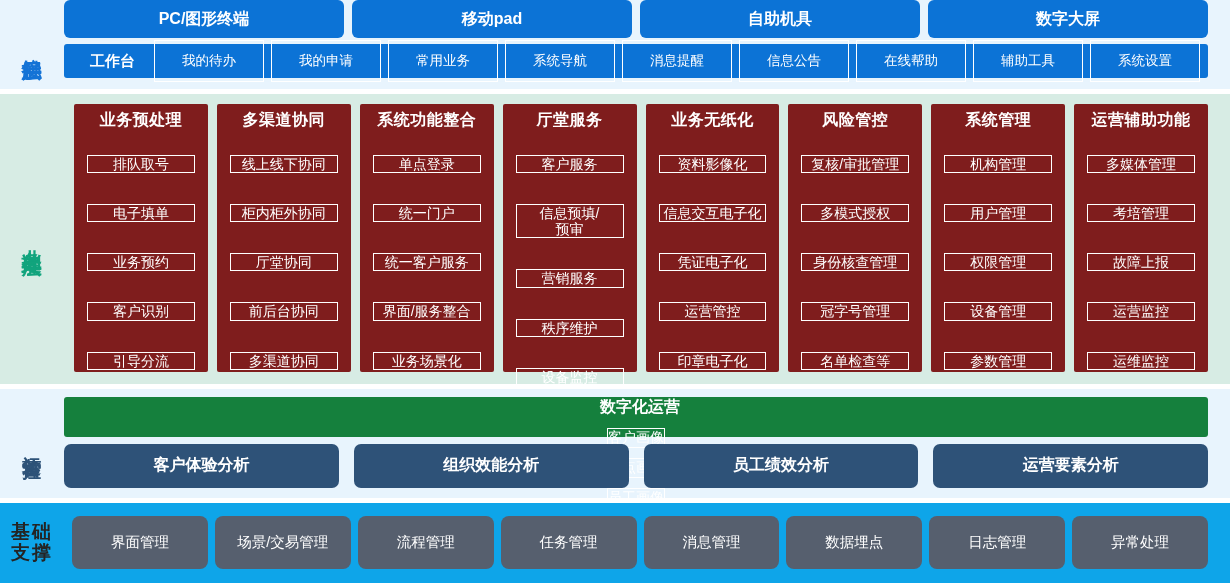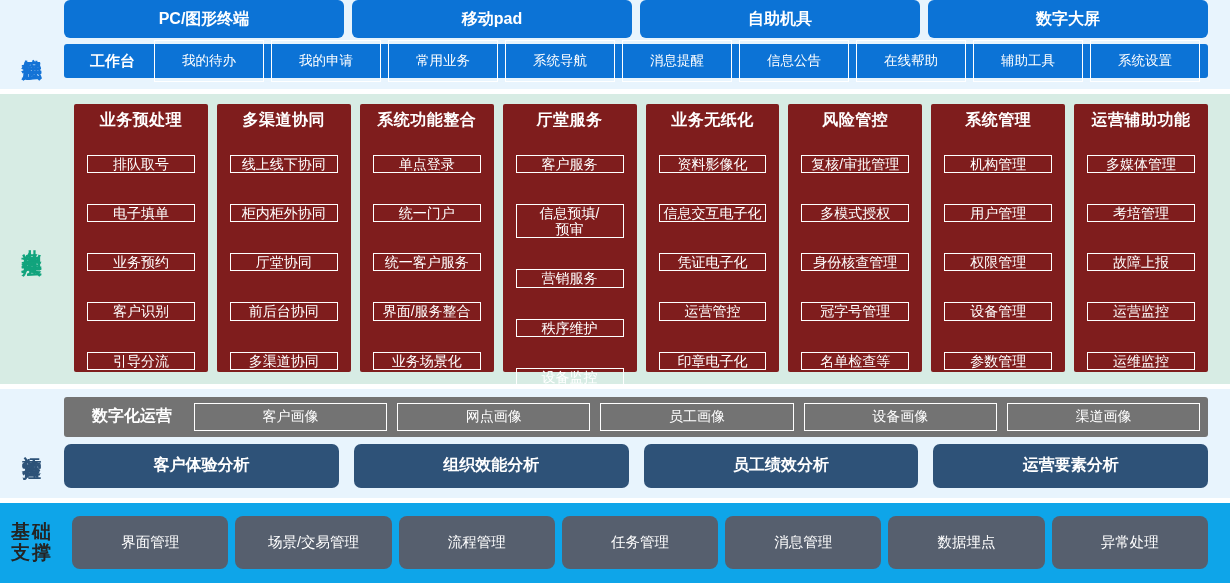--- a/index.html
+++ b/index.html
@@ -115,24 +115,24 @@
     white-space: pre-line;
     margin-top: 24px;
   }
 
   
   .layer-ops { background: #e8f4fd; height: 115px; }
   .layer-ops .layer-label { color: #2d5278; font-size: 19px; }
   .layer-ops .layer-body { padding: 8px 22px 9px 0; gap: 7px; }
   .ops-row-1 {
     height: 40px;
-    background: #737373;
+    background: #15803d;
     border-radius: 3px;
     display: flex; align-items: center;
-    padding: 0 8px; gap: 10px;
+    padding: 0 14px; gap: 10px; flex-direction: column;
   }
   .ops-title {
     color: #ffffff; font-size: 16px; font-weight: bold;
     padding: 0 12px 0 20px; white-space: nowrap;
   }
   .ops-chip {
     flex: 1 1 0; height: 28px;
     border: 1px solid #ffffff;
     color: #ffffff; font-size: 14px;
     display: flex; align-items: center; justify-content: center;
@@ -327,17 +327,18 @@
       <span style="white-space:pre-line;">基础
 支撑</span>
     </div>
     <div class="layer-body">
       <div class="base-box">界面管理</div>
       <div class="base-box">场景/交易管理</div>
       <div class="base-box">流程管理</div>
       <div class="base-box">任务管理</div>
       <div class="base-box">消息管理</div>
       <div class="base-box">数据埋点</div>
+      <div class="base-box">日志管理</div>
       <div class="base-box">异常处理</div>
     </div>
   </section>
 
 </div>
 
 </body></html>

